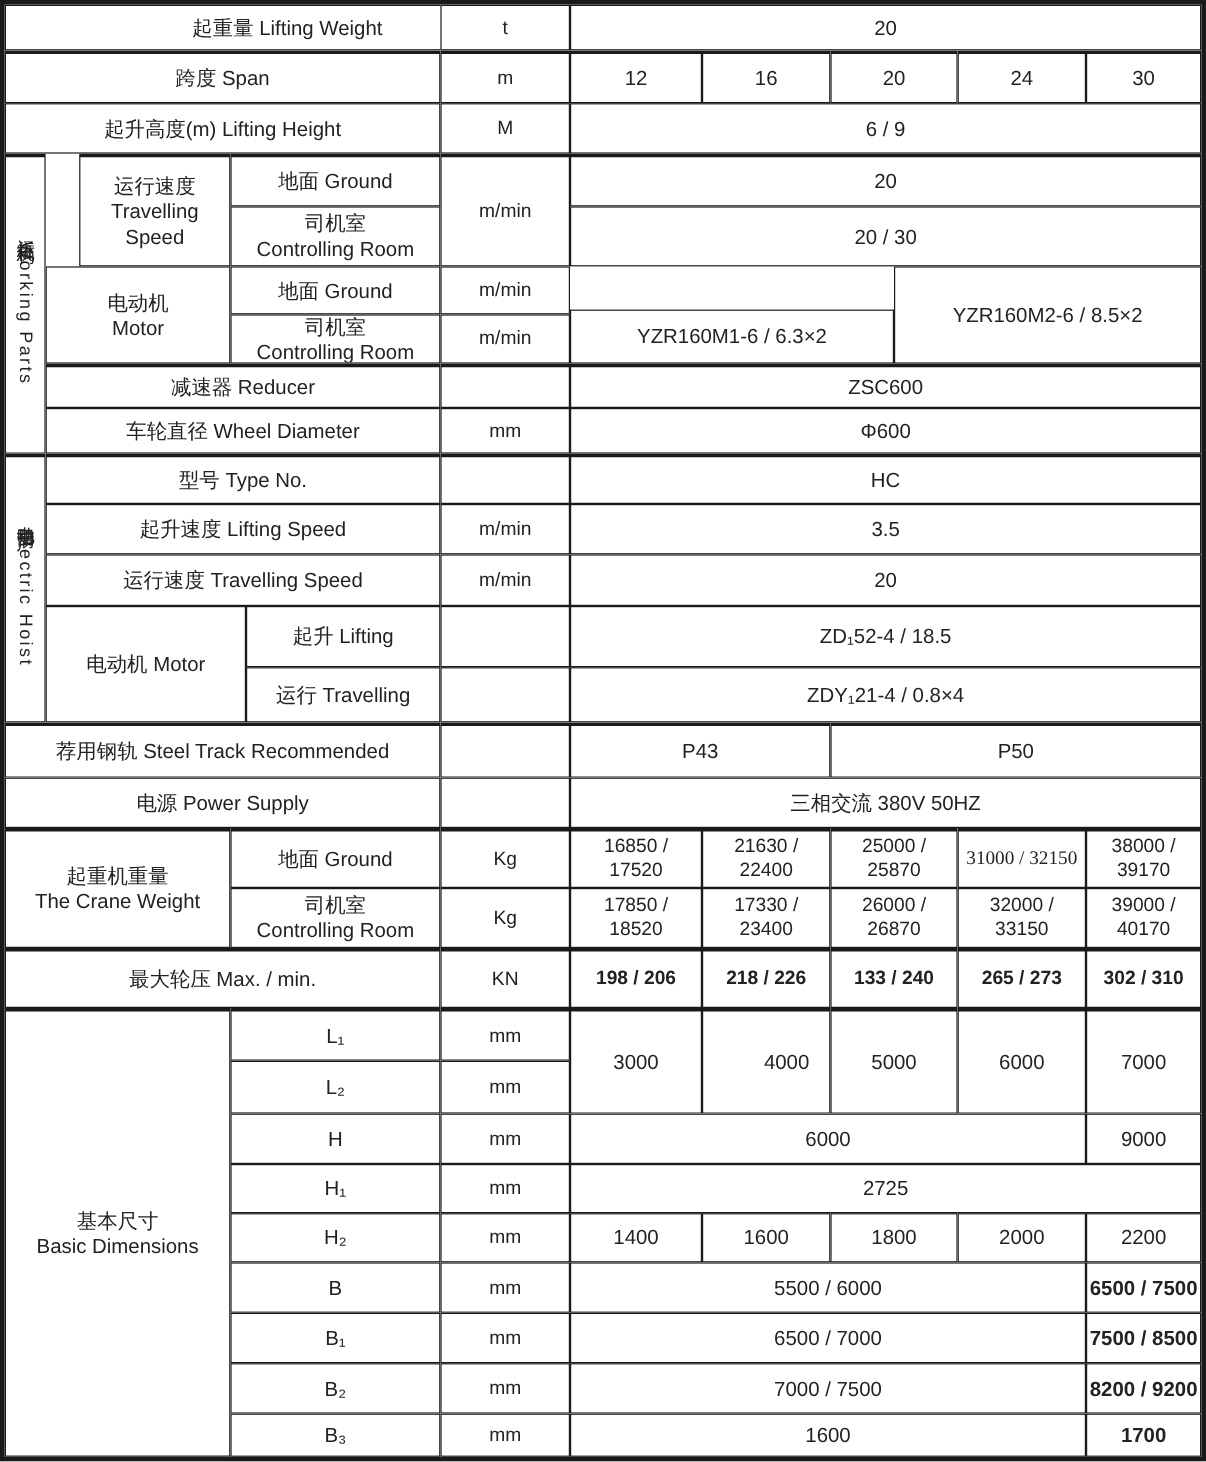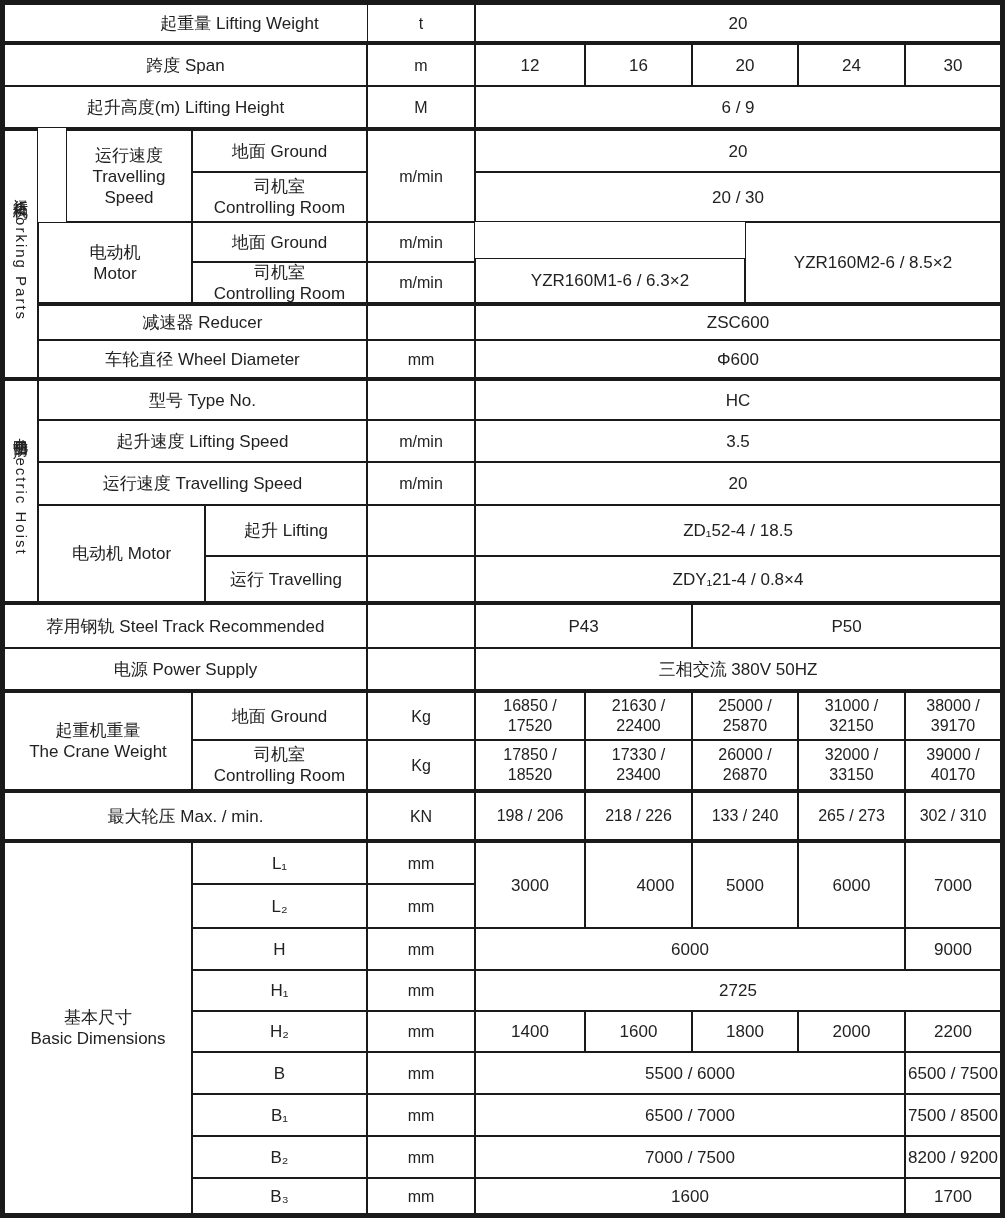--- a/index.html
+++ b/index.html
@@ -28,21 +28,21 @@
   .unit{font-size:16px;}
   .vert{
     writing-mode:vertical-rl;
     text-orientation:mixed;
     font-size:15px;
     letter-spacing:2px;
     line-height:17px;
     padding:6px 1px;
   }
   .small{font-size:16px;line-height:20px;}
-  .nowrap{white-space:nowrap;padding:1px 1px;}
+  .nowrap{white-space:nowrap;padding:1px 1px;font-weight:bold;}
   .ln{display:block;width:100%;}
 </style>
 </head>
 <body>
 
 <div class="spec-table">
 
   <div class="cell" style="grid-area:1/1/2/6;grid-column:1/6;grid-row:1/2;">
       <span>起重量 Lifting Weight</span>
     </div>
@@ -134,21 +134,21 @@
 
   <div class="cell tt" style="grid-column:1/3;grid-row:17/19;">
     <span class="ln">起重机重量</span>
     <span class="ln">The Crane Weight</span>
   </div>
   <div class="cell tt" style="grid-column:3/5;grid-row:17/18;">地面 Ground</div>
   <div class="cell unit tt" style="grid-column:5/6;grid-row:17/18;">Kg</div>
   <div class="cell small tt" style="grid-column:6/7;grid-row:17/18;">16850 / 17520</div>
   <div class="cell small tt" style="grid-column:7/8;grid-row:17/18;">21630 / 22400</div>
   <div class="cell small tt" style="grid-column:8/10;grid-row:17/18;">25000 / 25870</div>
-  <div class="cell small tt" style="grid-column:10/11;grid-row:17/18;">31000 / 32150</div>
+  <div class="cell small tt" style="grid-column:10/11;grid-row:17/18;font-family:Liberation Serif, serif;">31000 / 32150</div>
   <div class="cell small tt" style="grid-column:11/12;grid-row:17/18;">38000 / 39170</div>
 
   <div class="cell" style="grid-column:3/5;grid-row:18/19;">
     <span class="ln">司机室</span>
     <span class="ln">Controlling Room</span>
   </div>
   <div class="cell unit" style="grid-column:5/6;grid-row:18/19;">Kg</div>
   <div class="cell small" style="grid-column:6/7;grid-row:18/19;">17850 / 18520</div>
   <div class="cell small" style="grid-column:7/8;grid-row:18/19;">17330 / 23400</div>
   <div class="cell small" style="grid-column:8/10;grid-row:18/19;">26000 / 26870</div>

